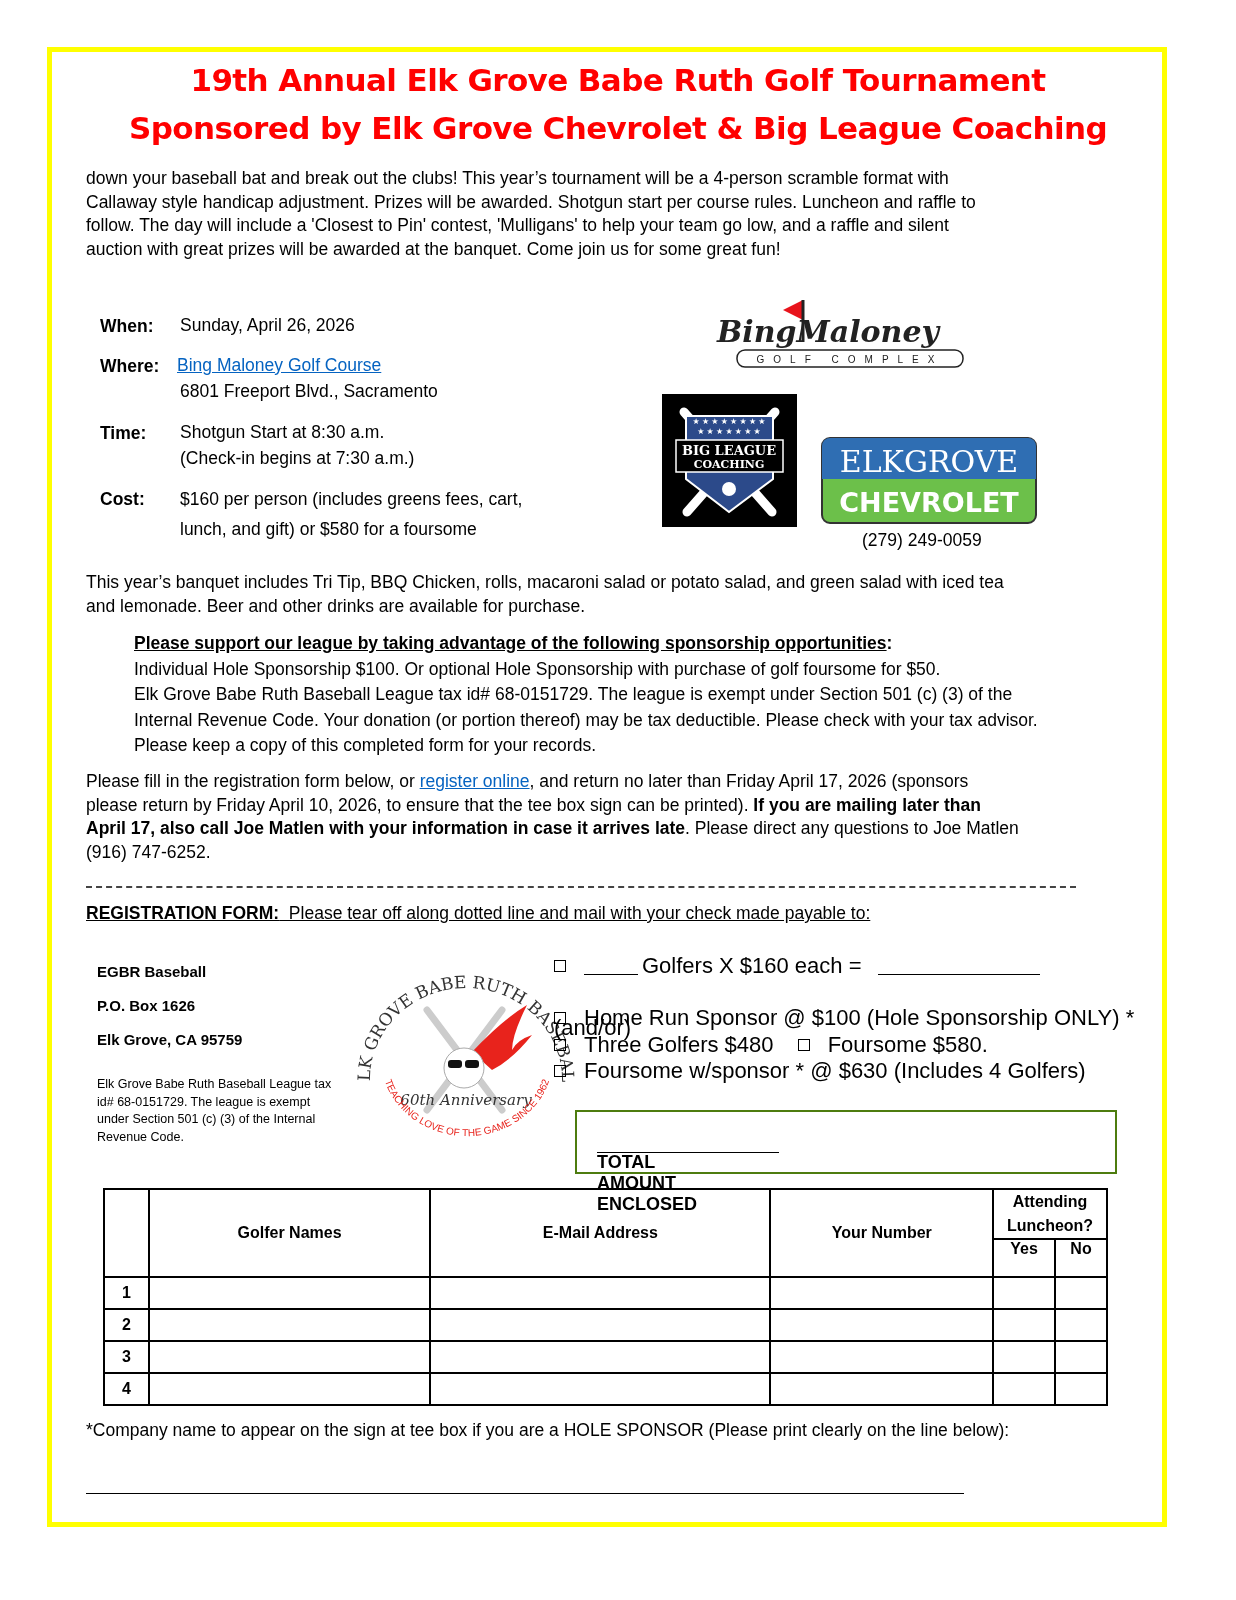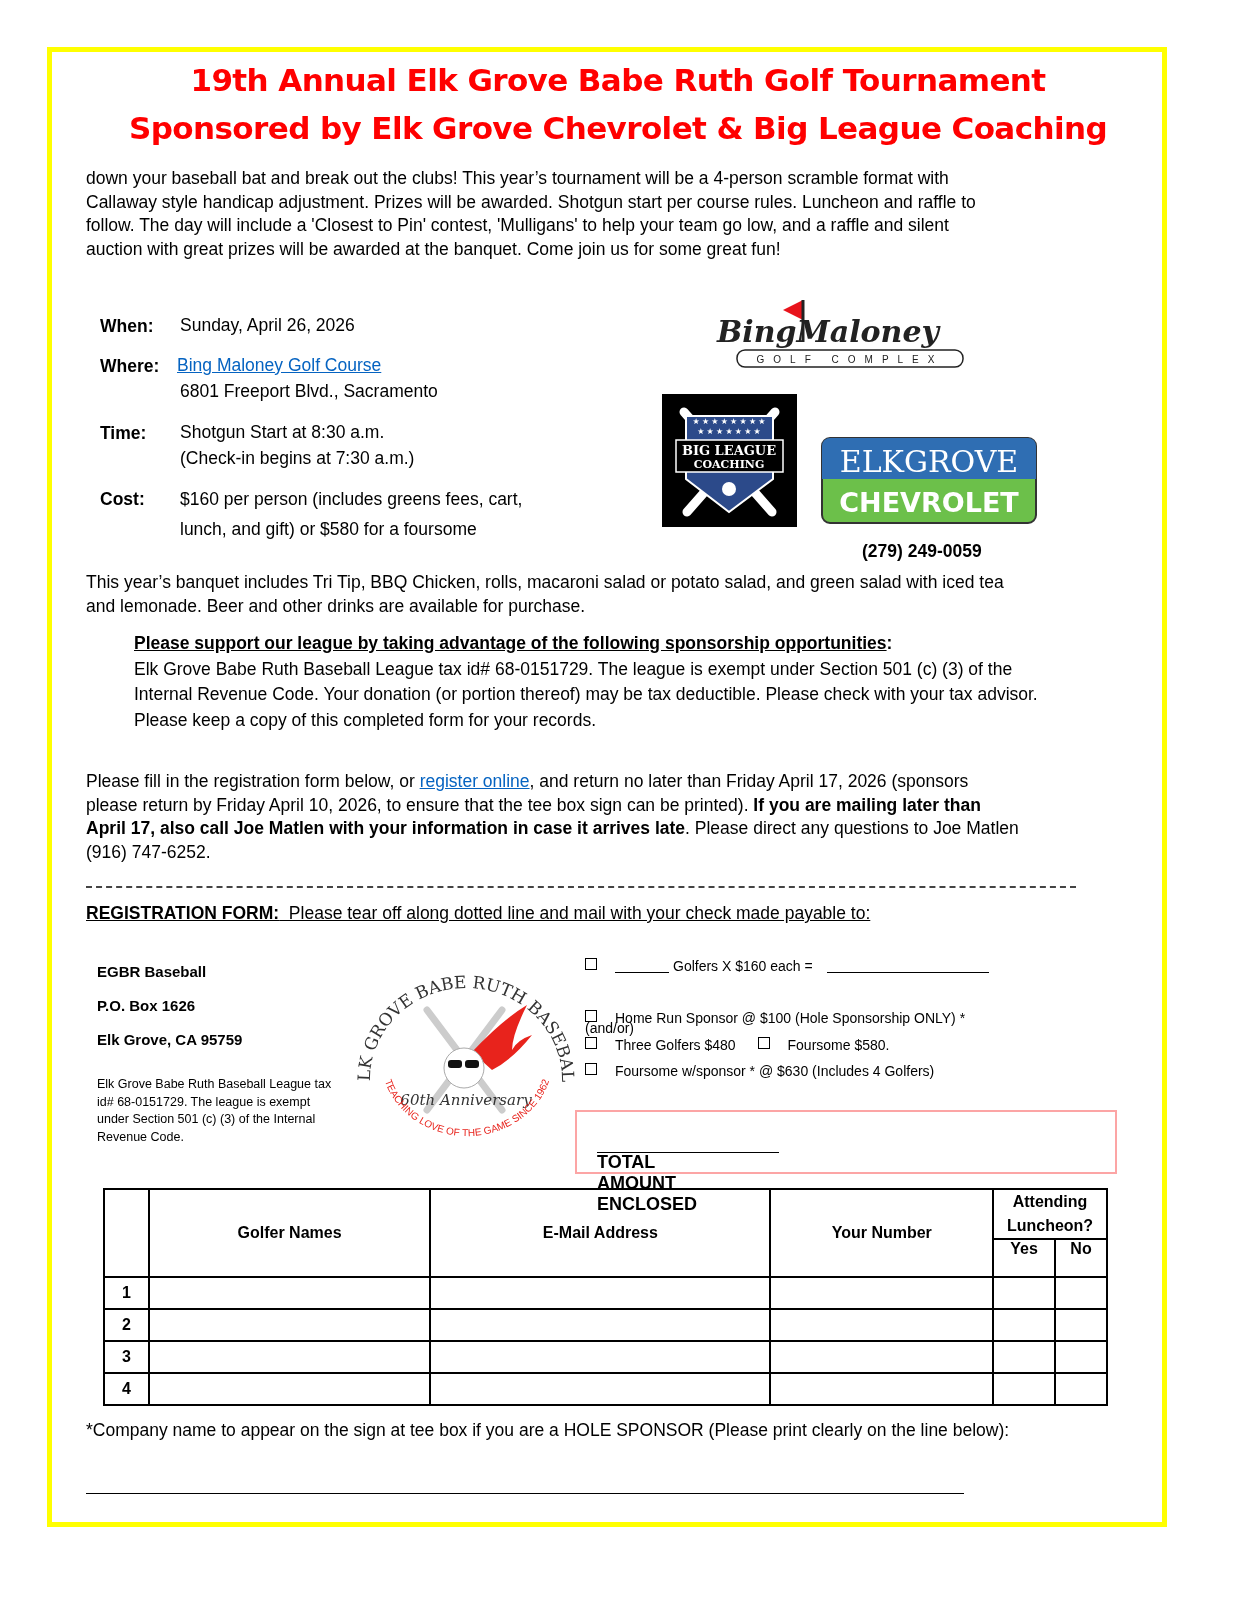--- a/index.html
+++ b/index.html
@@ -9,33 +9,33 @@
   .title { position:absolute; left:0; width:1236px; text-align:center; color:#ff0000; font-weight:bold; font-size:31px; font-family:"DejaVu Sans", sans-serif; letter-spacing:-0.6px; }
   .para { position:absolute; font-size:17.5px; line-height:23.5px; left:86px; width:1040px; }
   .lbl { position:absolute; font-weight:bold; font-size:17.5px; }
   .val { position:absolute; font-size:17.5px; line-height:26px; }
   a.link { color:#0563c1; text-decoration:underline; }
   .bold { font-weight:bold; }
   .u { text-decoration:underline; }
   .dash { position:absolute; left:86px; top:886px; width:990px; border-top:2px dashed #444; }
   .addr { position:absolute; left:97px; font-weight:bold; font-size:15px; line-height:34px; }
   .small { position:absolute; left:97px; top:1076px; width:240px; font-size:12.5px; line-height:17.5px; }
-  .opt { position:absolute; left:585px; font-size:14px; line-height:26.5px; white-space:nowrap; }
+  .opt { position:absolute; left:554px; font-size:22px; line-height:26.5px; white-space:nowrap; }
   .box { display:inline-block; width:10px; height:10px; border:1px solid #000; margin-right:18px; vertical-align:1px; }
   .blank { display:inline-block; border-bottom:1.5px solid #000; vertical-align:-2px; }
-  .total { position:absolute; left:575px; top:1110px; width:542px; height:64px; border:2px solid #fca5a5; box-sizing:border-box; }
+  .total { position:absolute; left:575px; top:1110px; width:542px; height:64px; border:2px solid #4d7c0f; box-sizing:border-box; }
   .total span { position:absolute; left:10px; top:20px; font-weight:bold; font-size:18px; }
   table.reg { position:absolute; left:103px; top:1188px; border-collapse:collapse; width:1005px; }
   table.reg td, table.reg th { border:2px solid #000; font-size:16px; font-weight:bold; text-align:center; padding:0; }
   .footnote { position:absolute; left:86px; top:1420px; font-size:17.5px; }
   .sigline { position:absolute; left:86px; top:1493px; width:878px; border-top:1.5px solid #000; }
   .logo-bing { position:absolute; left:715px; top:300px; width:275px; height:72px; }
   .logo-blc { position:absolute; left:662px; top:394px; width:135px; height:133px; background:#000; }
   .logo-chevy { position:absolute; left:821px; top:437px; width:216px; height:87px; }
-  .phone { position:absolute; left:862px; top:541px; font-size:17.5px; font-weight:bold; }
+  .phone { position:absolute; left:862px; top:530px; font-size:17.5px; font-weight:normal; }
   .logo-egbr { position:absolute; left:352px; top:960px; width:228px; height:190px; }
 </style>
 </head>
 <body>
 
 <div class="frame"></div>
 
 <div class="title" style="top:62px;">19th Annual Elk Grove Babe Ruth Golf Tournament</div>
 <div class="title" style="top:110px;">Sponsored by Elk Grove Chevrolet &amp; Big League Coaching</div>
 
@@ -95,20 +95,21 @@
 </div>
 <div class="phone">(279) 249-0059</div>
 
 <div class="para" style="top:571px;">
   <div>This year’s banquet includes Tri Tip, BBQ Chicken, rolls, macaroni salad or potato salad, and green salad with iced tea</div>
   <div>and lemonade.  Beer and other drinks are available for purchase.</div>
 </div>
 
 <div class="para" style="top:631px; line-height:25.5px;margin-left:48px;">
   <div><span class="bold u">Please support our league by taking advantage of the following sponsorship opportunities</span><span class="bold">:</span></div>
+  <div>Individual Hole Sponsorship $100.  Or optional Hole Sponsorship with purchase of golf foursome for $50.</div>
   <div>Elk Grove Babe Ruth Baseball League tax id# 68-0151729. The league is exempt under Section 501 (c) (3) of the</div>
   <div>Internal Revenue Code. Your donation (or portion thereof) may be tax deductible. Please check with your tax advisor.</div>
   <div>Please keep a copy of this completed form for your records.</div>
 </div>
 
 <div class="para" style="top:770px;">
   <div><span>Please fill in the registration form below, or </span><a class="link" href="#">register online</a><span>, and return no later than Friday April 17, 2026 (sponsors</span></div>
   <div><span>please return by Friday April 10, 2026, to ensure that the tee box sign can be printed).  </span><span class="bold">If you are mailing later than</span></div>
   <div><span class="bold">April 17, also call Joe Matlen with your information in case it arrives late</span><span>. Please direct any questions to Joe Matlen</span></div>
   <div>(916) 747-6252.</div>

